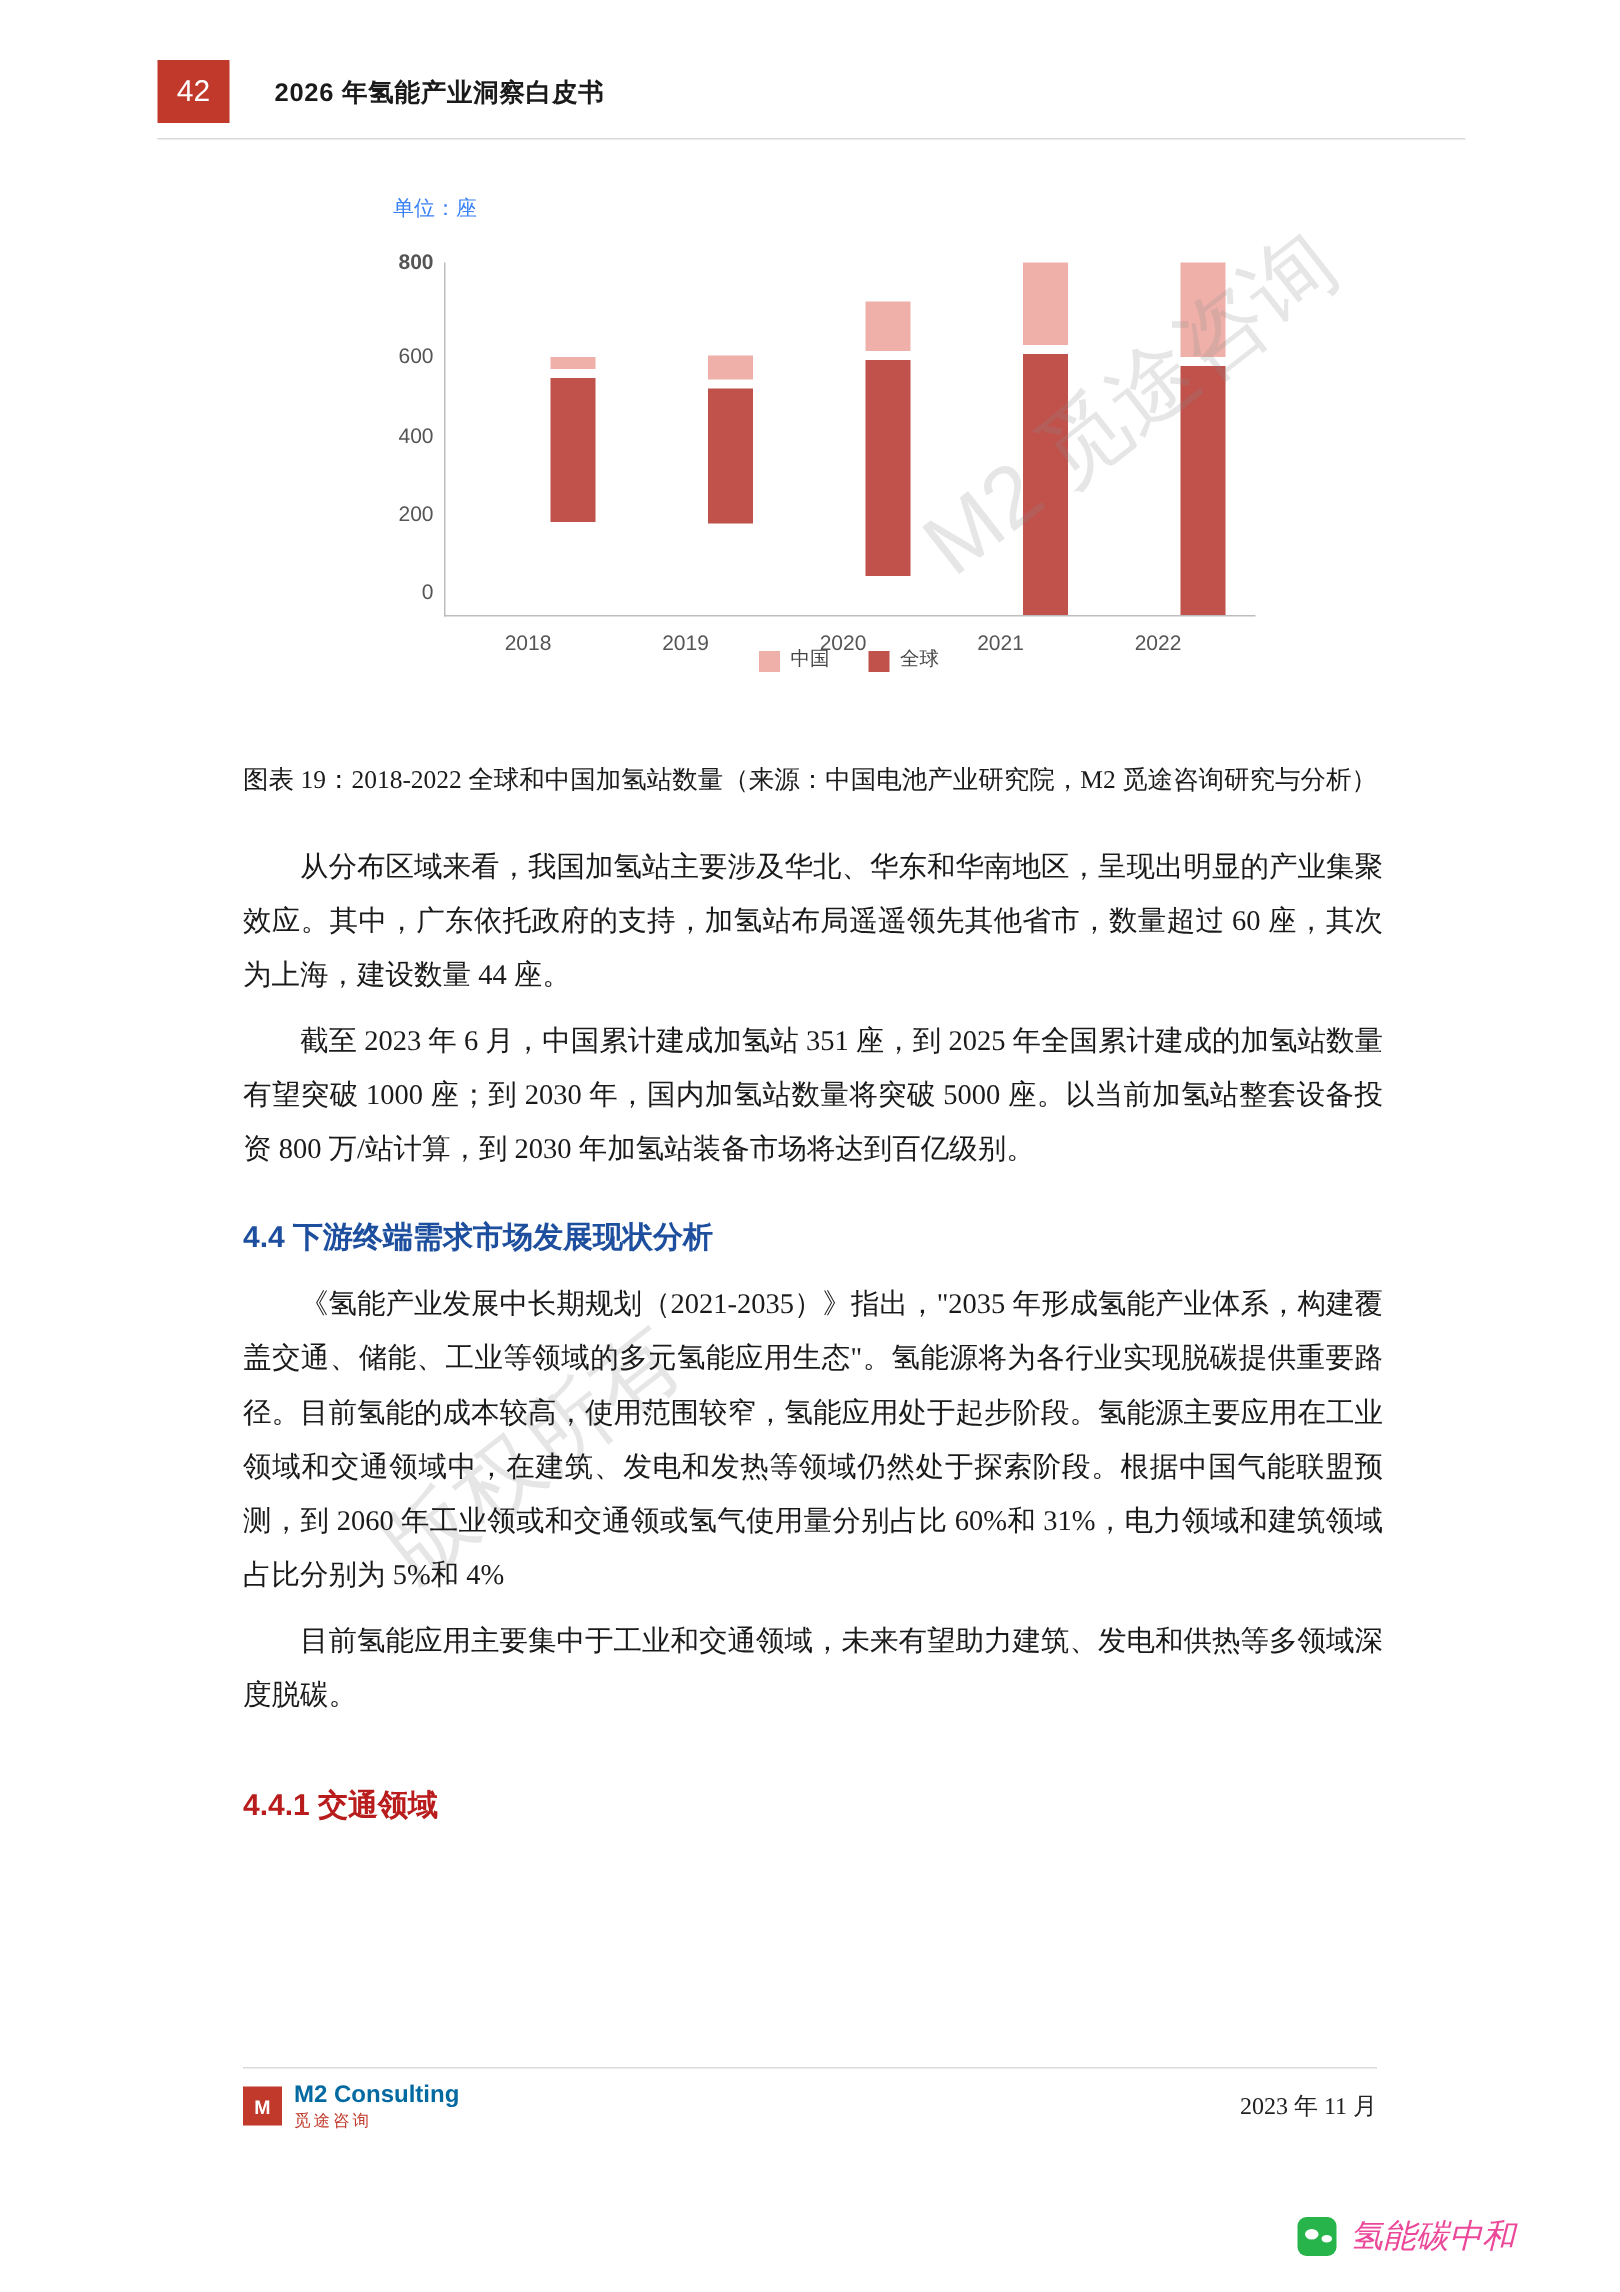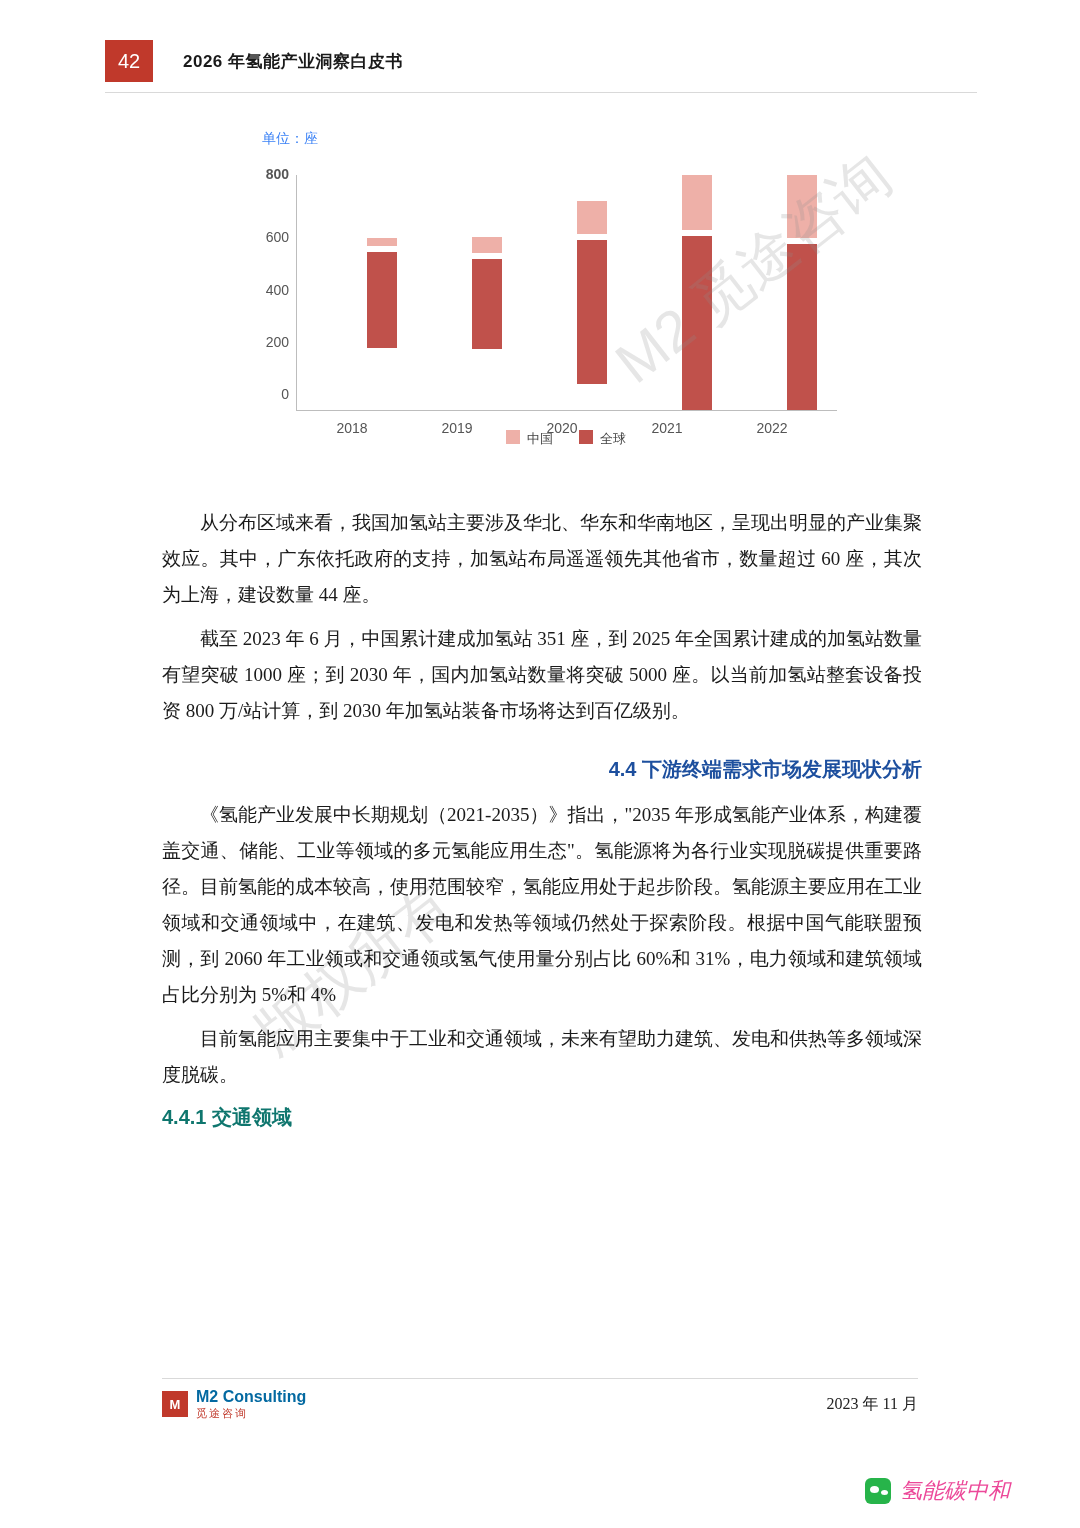--- a/index.html
+++ b/index.html
@@ -139,21 +139,21 @@
     left: 46px;
     top: 300px;
     width: 540px;
     display: flex;
     justify-content: center;
     gap: 26px;
     font-size: 13px;
     color: #444;
     font-family: "Liberation Sans", sans-serif;
   }
-  .legend-item { display: flex; align-items: flex-start; gap: 7px; }
+  .legend-item { display: flex; align-items: flex-end; gap: 7px; }
   .swatch { width: 14px; height: 14px; display: inline-block; }
   .swatch.cn { background: #eeb0a8; }
   .swatch.gl { background: #c0514b; }
 
   
   .content {
     position: absolute;
     left: 162px;
     top: 505px;
     width: 760px;
@@ -173,28 +173,27 @@
     margin: 0 0 8px 0;
     text-align: justify;
     font-family: "Liberation Serif", serif;
   }
   h2.section-heading {
     color: #1d4f9e;
     font-size: 20px;
     font-weight: bold;
     font-family: "Liberation Sans", sans-serif;
     margin: 26px 0 14px 0;
-    text-align: right;
   }
   h3.sub-heading {
-    color: #0f766e;
+    color: #b91c1c;
     font-size: 20px;
     font-weight: bold;
     font-family: "Liberation Sans", sans-serif;
-    margin: 11px 0 0 0;
+    margin: 41px 0 0 0;
   }
 
   
   .footer-rule {
     position: absolute;
     left: 162px;
     top: 1378px;
     width: 756px;
     height: 1px;
     background: #d9d9d9;
@@ -332,20 +331,21 @@
       <span>中国</span>
     </div>
     <div class="legend-item">
       <span class="swatch gl"></span>
       <span>全球</span>
     </div>
   </div>
 </div>
 
 <div class="content">
+  <div class="caption">图表 19：2018-2022 全球和中国加氢站数量（来源：中国电池产业研究院，M2 觅途咨询研究与分析）</div>
   <p class="para">从分布区域来看，我国加氢站主要涉及华北、华东和华南地区，呈现出明显的产业集聚效应。其中，广东依托政府的支持，加氢站布局遥遥领先其他省市，数量超过 60 座，其次为上海，建设数量 44 座。</p>
   <p class="para">截至 2023 年 6 月，中国累计建成加氢站 351 座，到 2025 年全国累计建成的加氢站数量有望突破 1000 座；到 2030 年，国内加氢站数量将突破 5000 座。以当前加氢站整套设备投资 800 万/站计算，到 2030 年加氢站装备市场将达到百亿级别。</p>
   <h2 class="section-heading">4.4 下游终端需求市场发展现状分析</h2>
   <p class="para">《氢能产业发展中长期规划（2021-2035）》指出，"2035 年形成氢能产业体系，构建覆盖交通、储能、工业等领域的多元氢能应用生态"。氢能源将为各行业实现脱碳提供重要路径。目前氢能的成本较高，使用范围较窄，氢能应用处于起步阶段。氢能源主要应用在工业领域和交通领域中，在建筑、发电和发热等领域仍然处于探索阶段。根据中国气能联盟预测，到 2060 年工业领或和交通领或氢气使用量分别占比 60%和 31%，电力领域和建筑领域占比分别为 5%和 4%</p>
   <p class="para">目前氢能应用主要集中于工业和交通领域，未来有望助力建筑、发电和供热等多领域深度脱碳。</p>
   <h3 class="sub-heading">4.4.1  交通领域</h3>
 </div>
 
 <div class="footer-rule"></div>
 <div class="footer">

